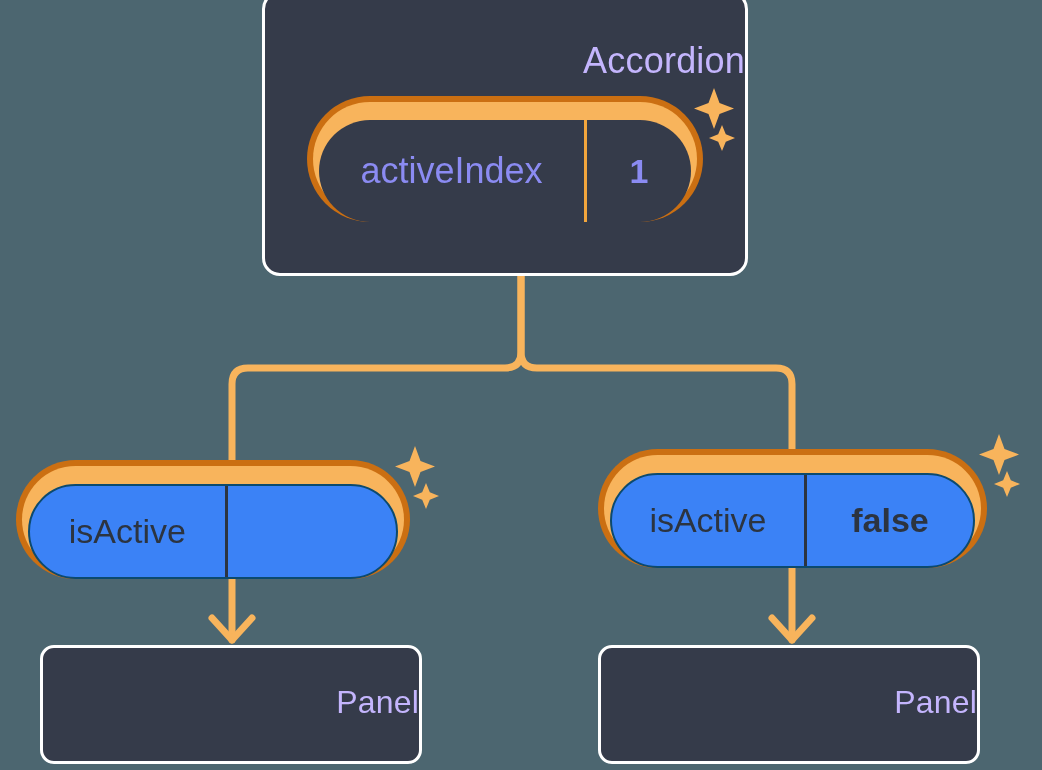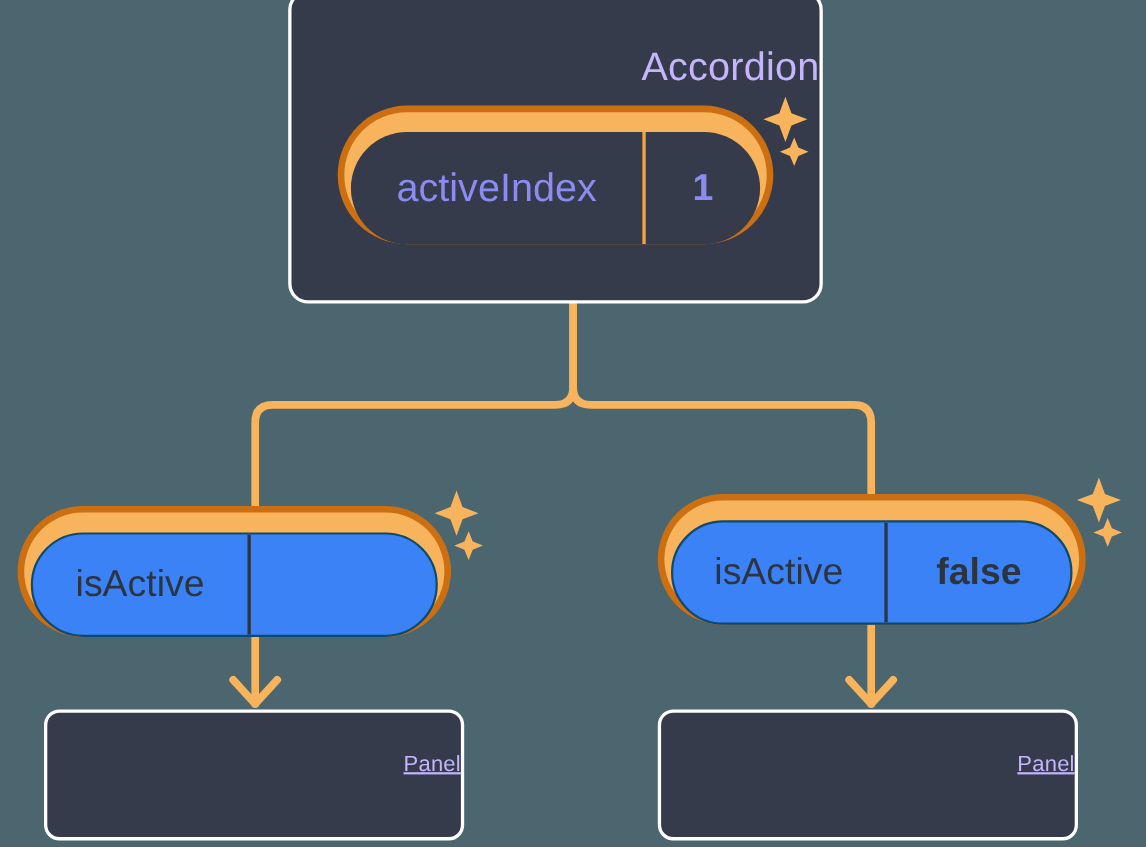--- a/index.html
+++ b/index.html
@@ -63,22 +63,21 @@
     height: 119px;
     border-radius: 14px;
   }
   #panel-left  { left: 40px;  top: 645px; }
   #panel-right { left: 598px; top: 645px; }
   .panel-card .card-title {
     position: absolute;
     left: 0;
     right: 0;
     top: 36px;
-    font-size: 20px;
-    text-decoration: underline;
+    font-size: 32px;
   }
 
   
   .pill-wrap {
     position: absolute;
     box-sizing: border-box;
     background: #cb6f12;
     border-radius: 999px;
     padding: 6px;
   }

